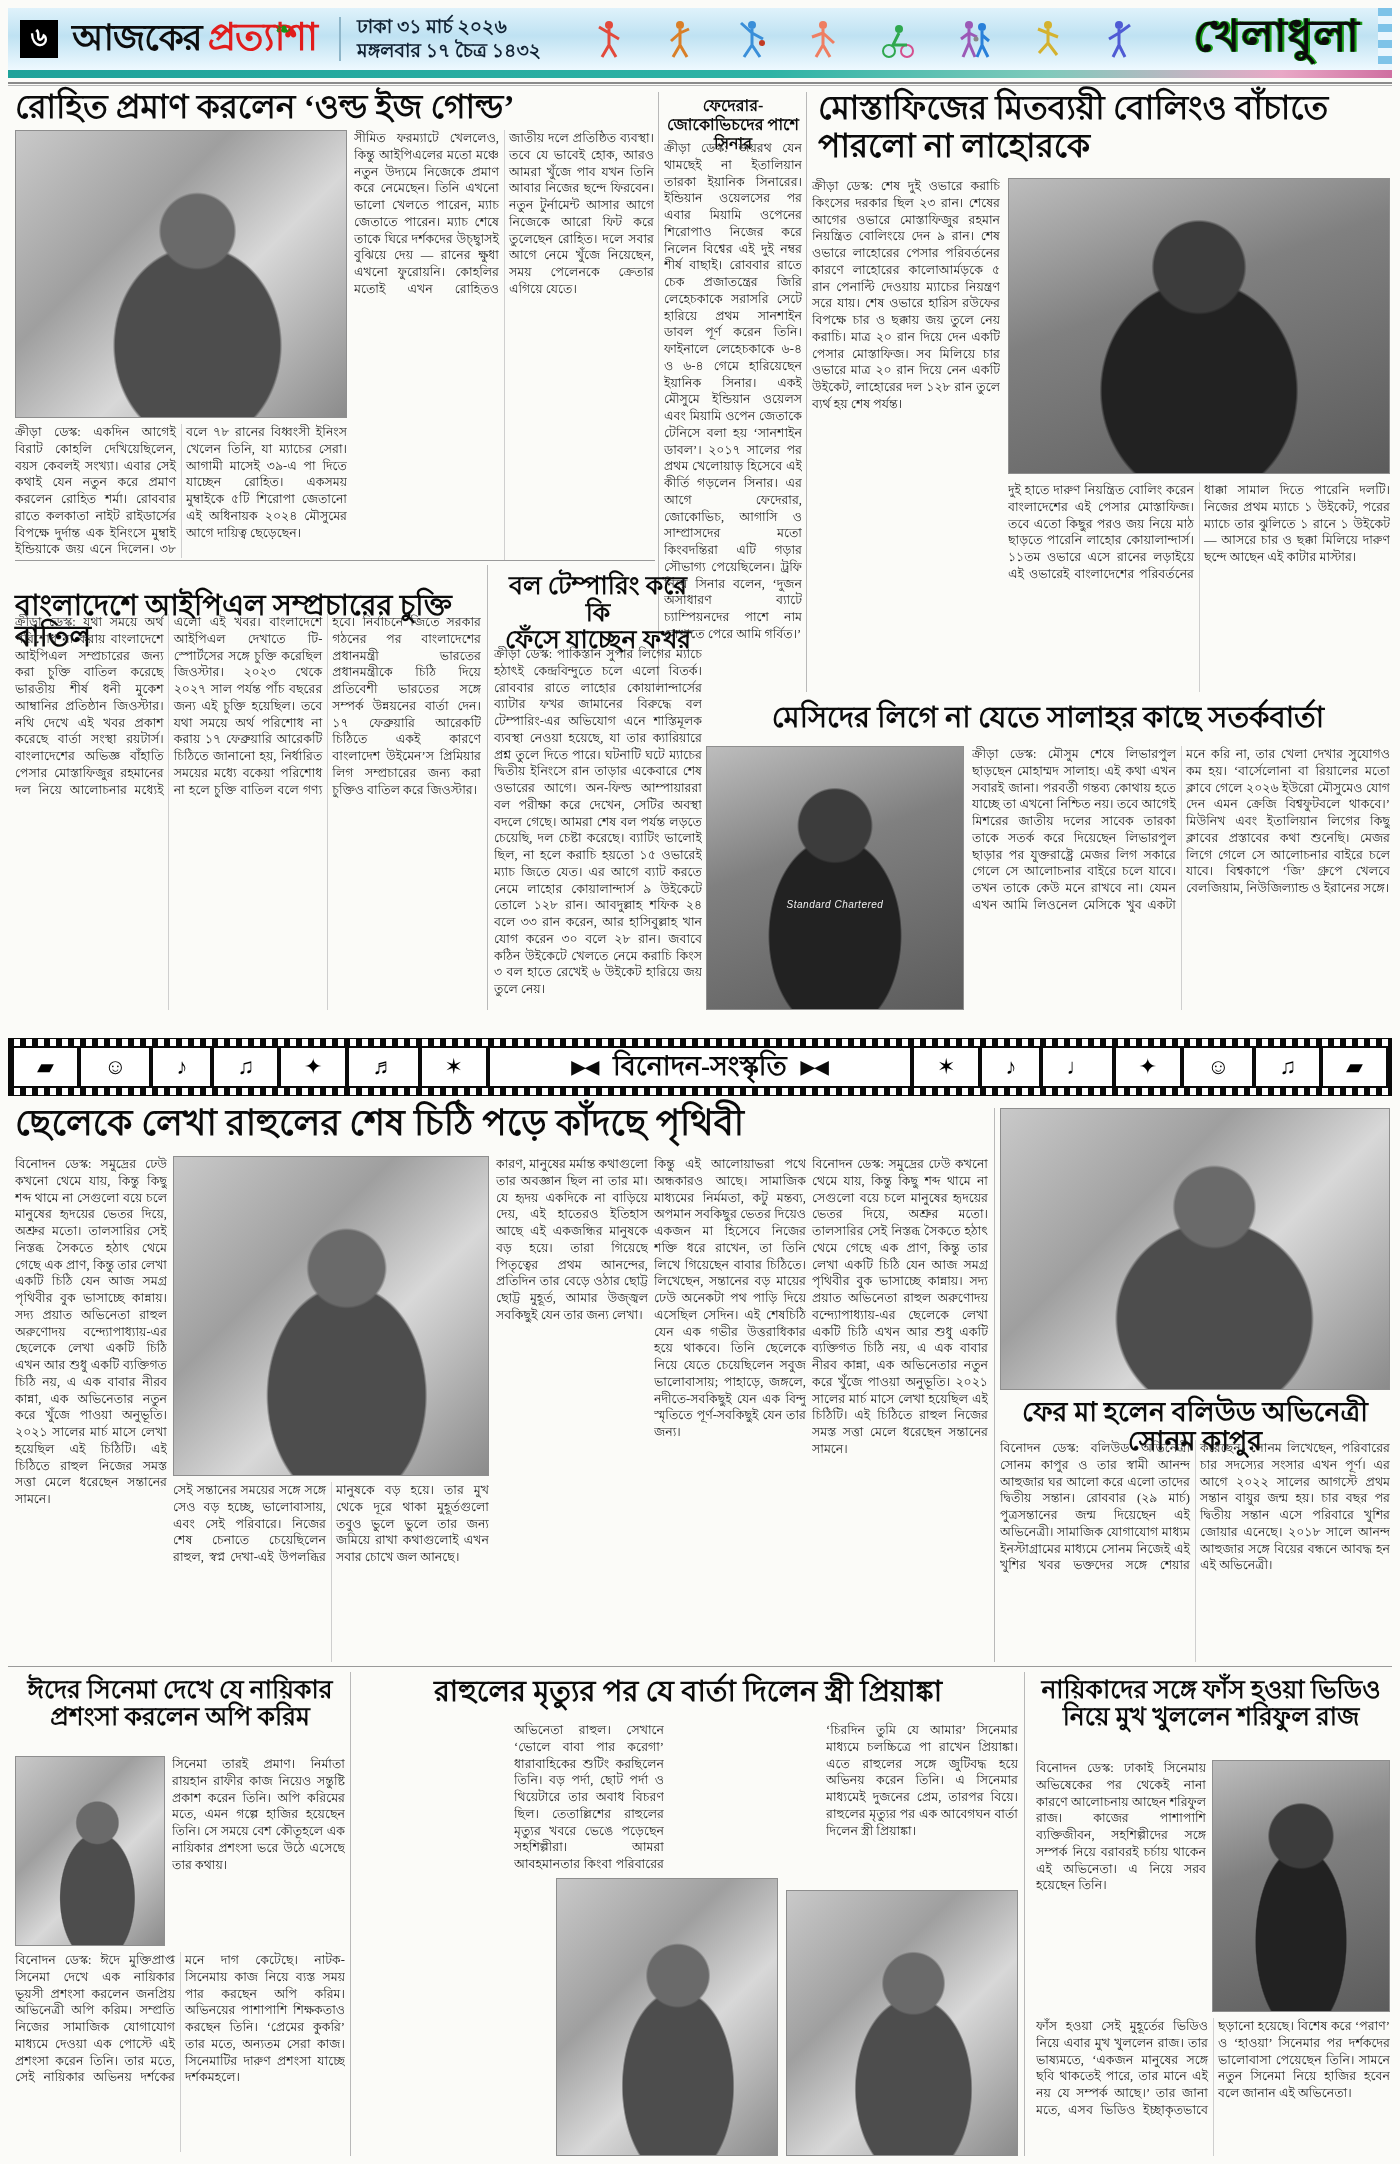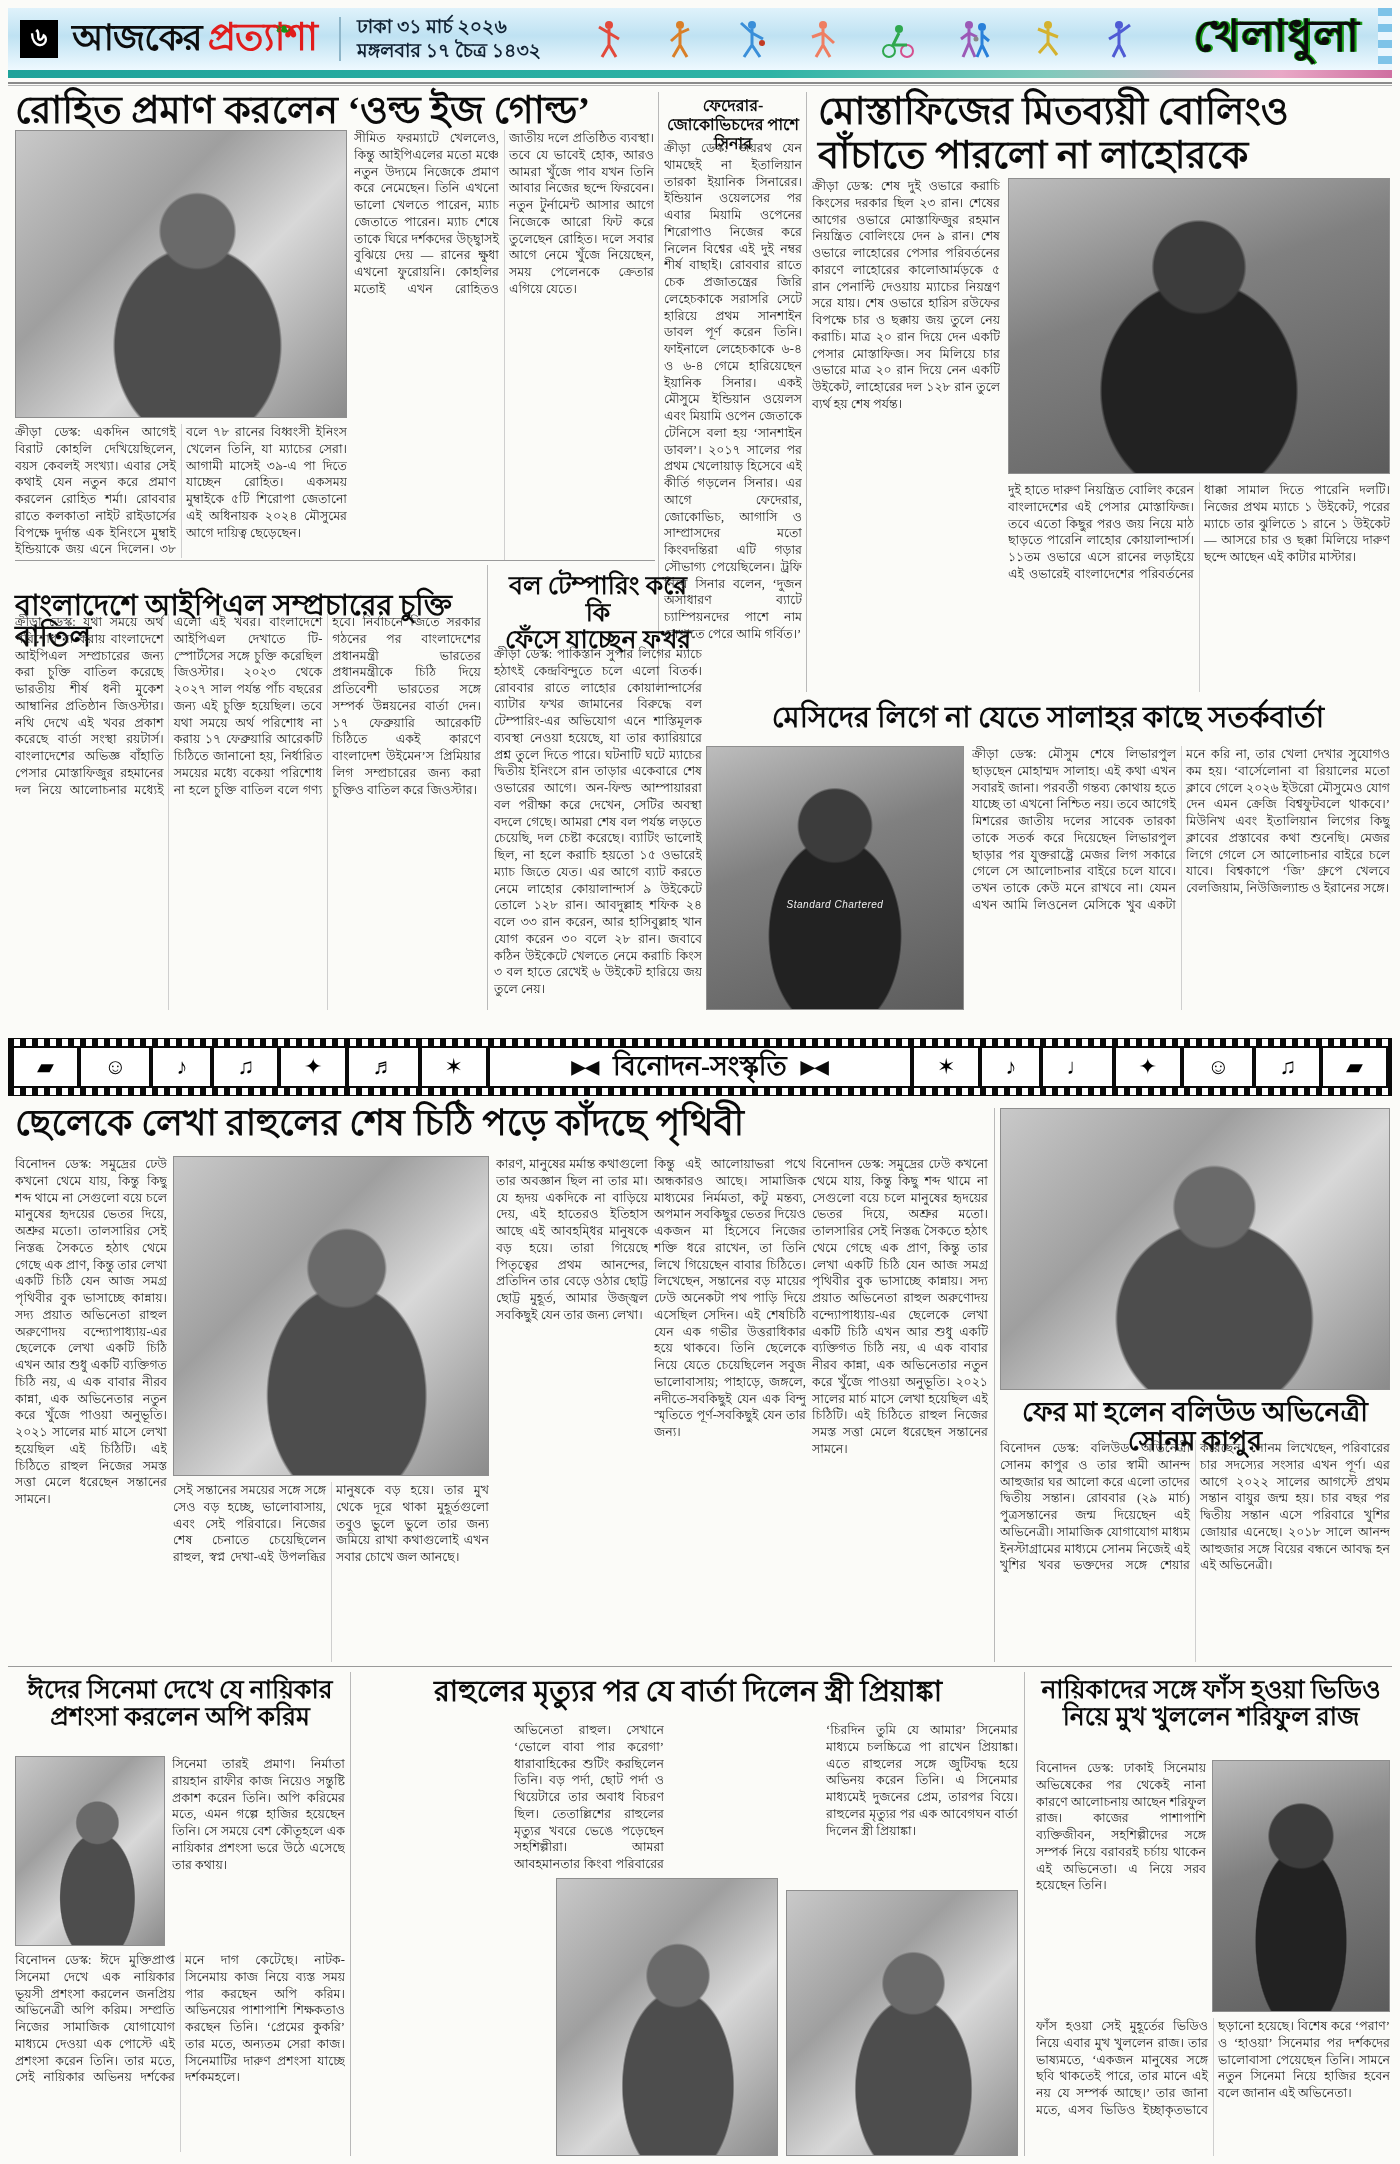--- a/index.html
+++ b/index.html
@@ -41,21 +41,21 @@
   }
   .teal-bar {
     left:8px; top:70px; width:1384px; height:8px;
     background:linear-gradient(90deg,#1fa29a 0%,#2db3a5 55%,#7fcabb 75%,#e9a8c6 92%,#cf6fa0 100%);
   }
   .gray-rule { left:8px; top:82px; width:1384px; height:4px;
     border-top:2px solid #8a8a8a; border-bottom:1px solid #b5b5b5; }
 
   
   .hl { font-weight:bold; color:#0b0b0b; line-height:1.08; }
-  .hl-xl { font-size:38px; }
+  .hl-xl { font-size:33px; }
   .hl-lg { font-size:29px; }
   .hl-md { font-size:25px; text-align:center; }
   .hl-sm { font-size:16px; text-align:center; line-height:1.2; }
   .body-text {
     font-size:12.5px; line-height:1.34; text-align:justify; color:#1c1c1c;
     overflow:hidden; word-break:break-word;
   }
   .cols-2 { column-count:2; column-gap:10px; column-rule:1px solid #cfcfcf; }
   .cols-3 { column-count:3; column-gap:10px; column-rule:1px solid #cfcfcf; }
 
@@ -216,21 +216,21 @@
     <div class="film-cell">✦</div>
     <div class="film-cell">☺</div>
     <div class="film-cell">♫</div>
     <div class="film-cell">▰</div>
   </div>
 
   <div class="abs hl hl-xl" style="left:15px;top:1104px;width:980px;font-size:36px;">ছেলেকে লেখা রাহুলের শেষ চিঠি পড়ে কাঁদছে পৃথিবী</div>
   <div class="abs body-text" style="left:15px;top:1156px;width:152px;height:506px;">বিনোদন ডেস্ক: সমুদ্রের ঢেউ কখনো থেমে যায়, কিন্তু কিছু শব্দ থামে না সেগুলো বয়ে চলে মানুষের হৃদয়ের ভেতর দিয়ে, অশ্রুর মতো। তালসারির সেই নিস্তব্ধ সৈকতে হঠাৎ থেমে গেছে এক প্রাণ, কিন্তু তার লেখা একটি চিঠি যেন আজ সমগ্র পৃথিবীর বুক ভাসাচ্ছে কান্নায়। সদ্য প্রয়াত অভিনেতা রাহুল অরুণোদয় বন্দ্যোপাধ্যায়-এর ছেলেকে লেখা একটি চিঠি এখন আর শুধু একটি ব্যক্তিগত চিঠি নয়, এ এক বাবার নীরব কান্না, এক অভিনেতার নতুন করে খুঁজে পাওয়া অনুভূতি। ২০২১ সালের মার্চ মাসে লেখা হয়েছিল এই চিঠিটি। এই চিঠিতে রাহুল নিজের সমস্ত সত্তা মেলে ধরেছেন সন্তানের সামনে।</div>
   <div class="photo" style="left:173px;top:1156px;width:316px;height:320px;"></div>
   <div class="abs body-text cols-2" style="left:173px;top:1482px;width:316px;height:180px;">সেই সন্তানের সময়ের সঙ্গে সঙ্গে সেও বড় হচ্ছে, ভালোবাসায়, এবং সেই পরিবারে। নিজের শেষ চেনাতে চেয়েছিলেন রাহুল, স্বপ্ন দেখা-এই উপলব্ধির মানুষকে বড় হয়ে। তার মুখ থেকে দূরে থাকা মুহূর্তগুলো তবুও ভুলে ভুলে তার জন্য জমিয়ে রাখা কথাগুলোই এখন সবার চোখে জল আনছে।</div>
-  <div class="abs body-text" style="left:496px;top:1156px;width:152px;height:506px;">কারণ, মানুষের মর্মান্ত কথাগুলো তার অবজ্ঞান ছিল না তার মা। যে হৃদয় একদিকে না বাড়িয়ে দেয়, এই হাতেরও ইতিহাস আছে এই আবহম্ধির মানুষকে বড় হয়ে। তারা গিয়েছে পিতৃত্বের প্রথম আনন্দের, প্রতিদিন তার বেড়ে ওঠার ছোট্ট ছোট্ট মুহূর্ত, আমার উজ্জ্বল সবকিছুই যেন তার জন্য লেখা।</div>
+  <div class="abs body-text" style="left:496px;top:1156px;width:152px;height:506px;">কারণ, মানুষের মর্মান্ত কথাগুলো তার অবজ্ঞান ছিল না তার মা। যে হৃদয় একদিকে না বাড়িয়ে দেয়, এই হাতেরও ইতিহাস আছে এই একজন্ধির মানুষকে বড় হয়ে। তারা গিয়েছে পিতৃত্বের প্রথম আনন্দের, প্রতিদিন তার বেড়ে ওঠার ছোট্ট ছোট্ট মুহূর্ত, আমার উজ্জ্বল সবকিছুই যেন তার জন্য লেখা।</div>
   <div class="abs body-text" style="left:654px;top:1156px;width:152px;height:506px;">কিন্তু এই আলোয়াভরা পথে অন্ধকারও আছে। সামাজিক মাধ্যমের নির্মমতা, কটু মন্তব্য, অপমান সবকিছুর ভেতর দিয়েও একজন মা হিসেবে নিজের শক্তি ধরে রাখেন, তা তিনি লিখে গিয়েছেন বাবার চিঠিতে। লিখেছেন, সন্তানের বড় মায়ের ঢেউ অনেকটা পথ পাড়ি দিয়ে এসেছিল সেদিন। এই শেষচিঠি যেন এক গভীর উত্তরাধিকার হয়ে থাকবে। তিনি ছেলেকে নিয়ে যেতে চেয়েছিলেন সবুজ ভালোবাসায়; পাহাড়ে, জঙ্গলে, নদীতে-সবকিছুই যেন এক বিন্দু স্মৃতিতে পূর্ণ-সবকিছুই যেন তার জন্য।</div>
   <div class="abs body-text" style="left:812px;top:1156px;width:176px;height:506px;">বিনোদন ডেস্ক: সমুদ্রের ঢেউ কখনো থেমে যায়, কিন্তু কিছু শব্দ থামে না সেগুলো বয়ে চলে মানুষের হৃদয়ের ভেতর দিয়ে, অশ্রুর মতো। তালসারির সেই নিস্তব্ধ সৈকতে হঠাৎ থেমে গেছে এক প্রাণ, কিন্তু তার লেখা একটি চিঠি যেন আজ সমগ্র পৃথিবীর বুক ভাসাচ্ছে কান্নায়। সদ্য প্রয়াত অভিনেতা রাহুল অরুণোদয় বন্দ্যোপাধ্যায়-এর ছেলেকে লেখা একটি চিঠি এখন আর শুধু একটি ব্যক্তিগত চিঠি নয়, এ এক বাবার নীরব কান্না, এক অভিনেতার নতুন করে খুঁজে পাওয়া অনুভূতি। ২০২১ সালের মার্চ মাসে লেখা হয়েছিল এই চিঠিটি। এই চিঠিতে রাহুল নিজের সমস্ত সত্তা মেলে ধরেছেন সন্তানের সামনে।</div>
 
   <div class="vrule" style="left:994px;top:1108px;height:554px;"></div>
   <div class="photo" style="left:1000px;top:1108px;width:390px;height:282px;"></div>
   <div class="abs hl" style="left:1000px;top:1398px;width:390px;font-size:27px;text-align:center;">ফের মা হলেন বলিউড অভিনেত্রী সোনম কাপুর</div>
   <div class="abs body-text cols-2" style="left:1000px;top:1440px;width:390px;height:222px;">বিনোদন ডেস্ক: বলিউড অভিনেত্রী সোনম কাপুর ও তার স্বামী আনন্দ আহুজার ঘর আলো করে এলো তাদের দ্বিতীয় সন্তান। রোববার (২৯ মার্চ) পুত্রসন্তানের জন্ম দিয়েছেন এই অভিনেত্রী। সামাজিক যোগাযোগ মাধ্যম ইনস্টাগ্রামের মাধ্যমে সোনম নিজেই এই খুশির খবর ভক্তদের সঙ্গে শেয়ার করেছেন। সোনম লিখেছেন, পরিবারের চার সদস্যের সংসার এখন পূর্ণ। এর আগে ২০২২ সালের আগস্টে প্রথম সন্তান বায়ুর জন্ম হয়। চার বছর পর দ্বিতীয় সন্তান এসে পরিবারে খুশির জোয়ার এনেছে। ২০১৮ সালে আনন্দ আহুজার সঙ্গে বিয়ের বন্ধনে আবদ্ধ হন এই অভিনেত্রী।</div>
 
   <div class="hrule" style="left:8px;top:1666px;width:1384px;"></div>
 

